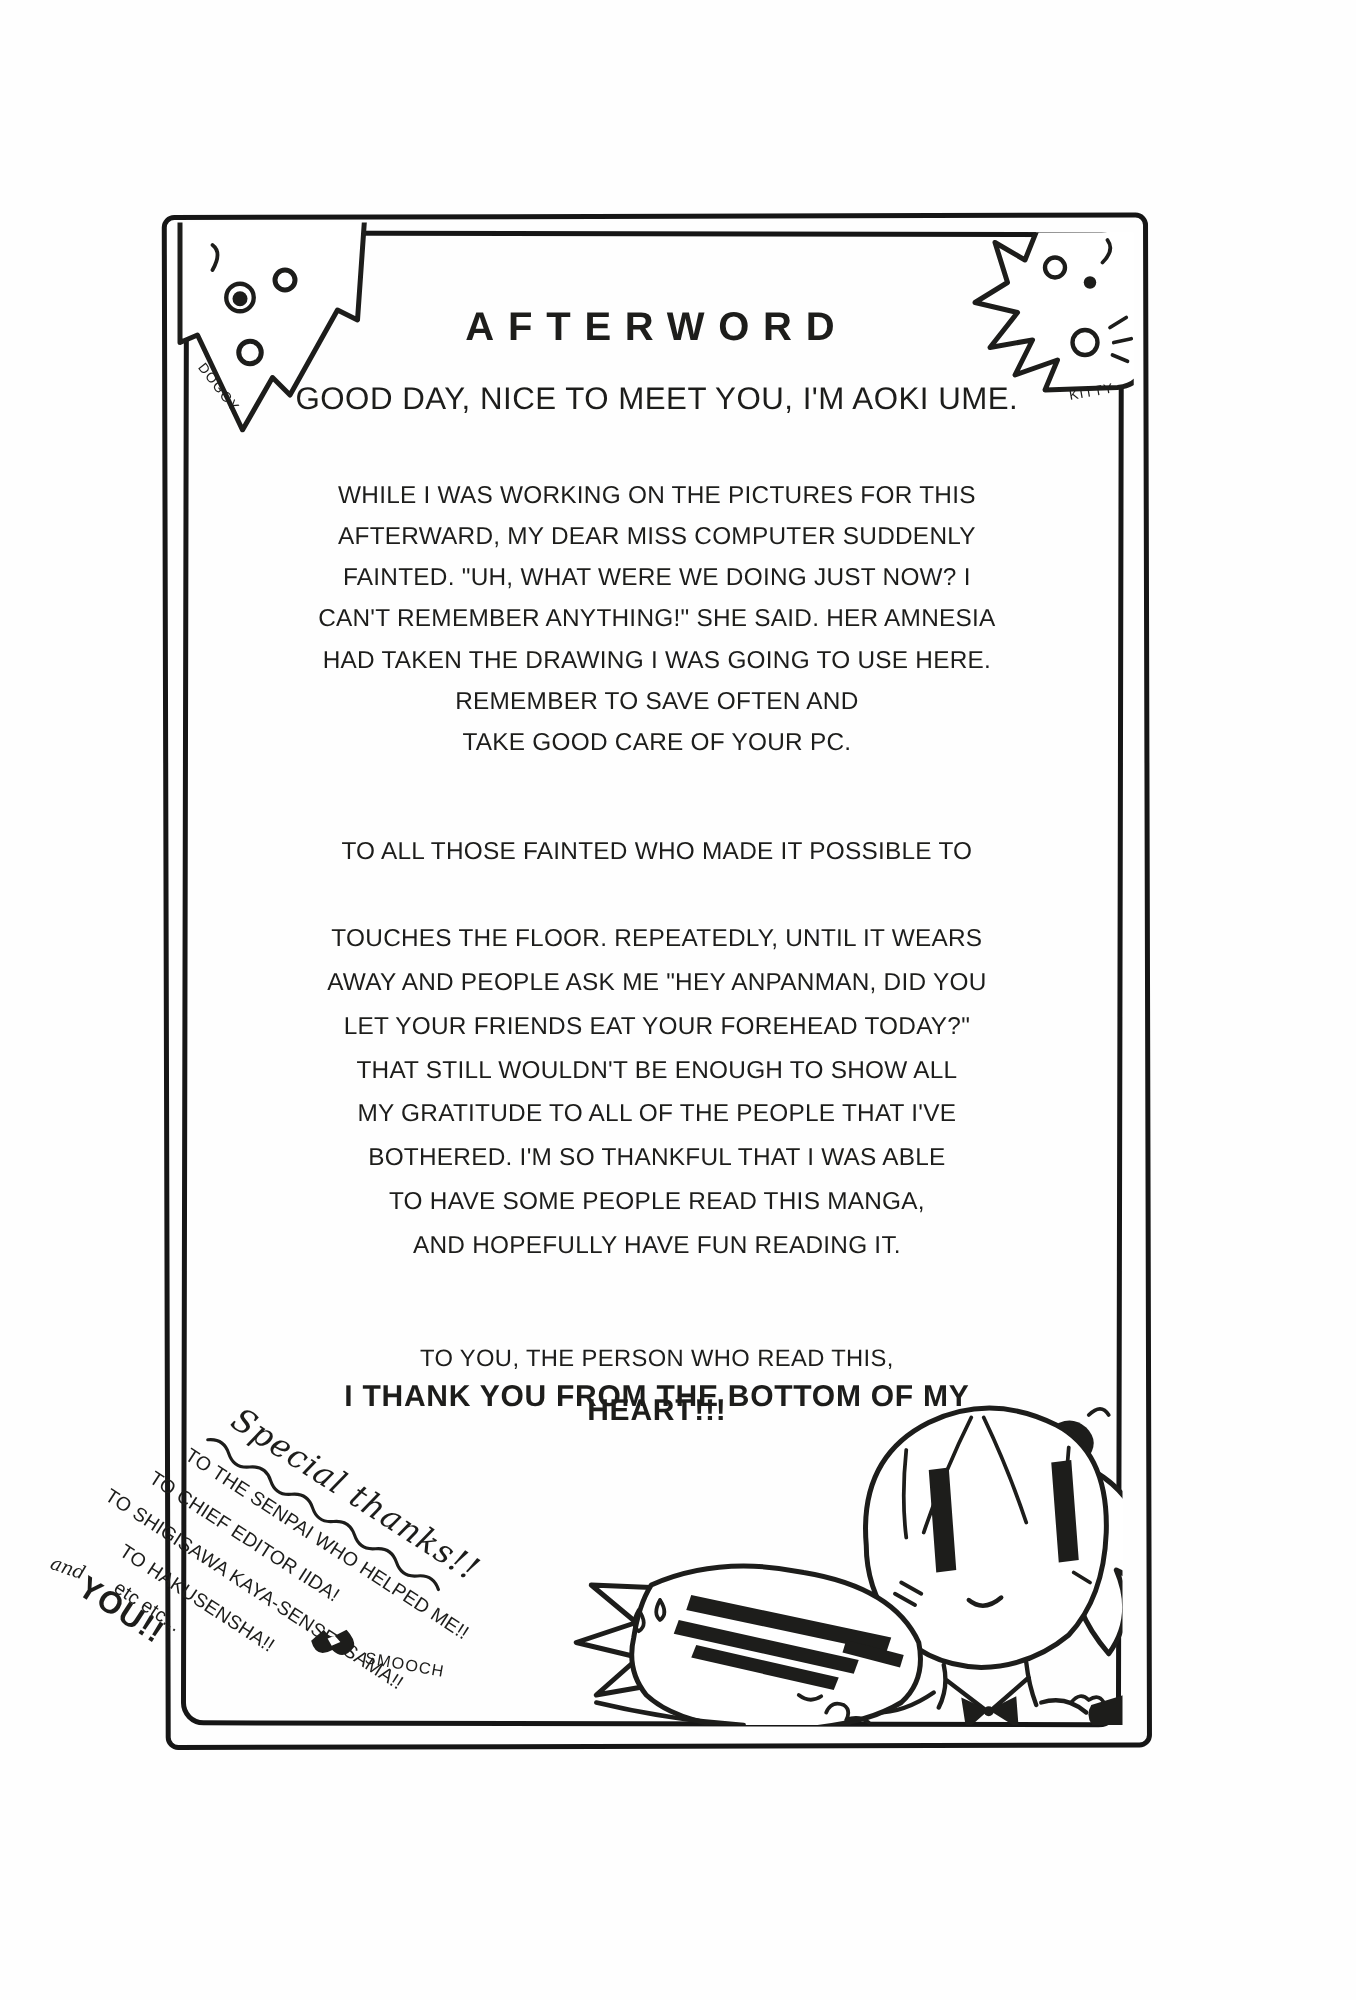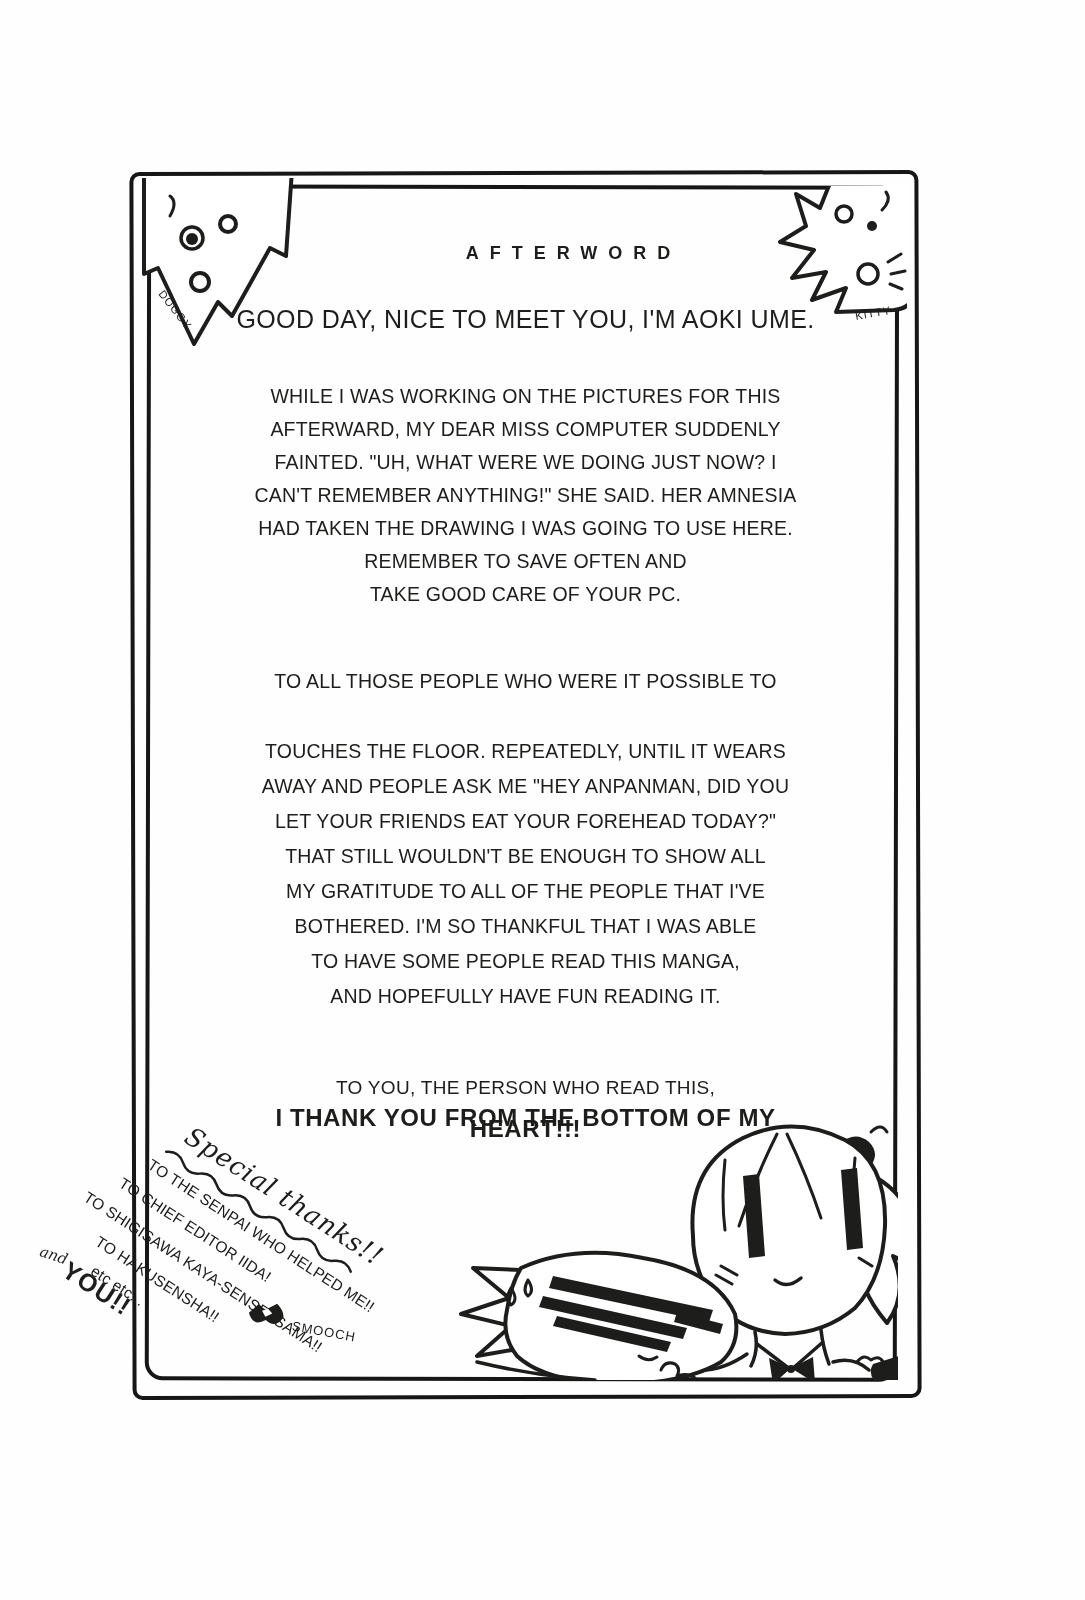--- a/index.html
+++ b/index.html
@@ -11,21 +11,21 @@
   .frame-outer{
     position:absolute;left:131px;top:171px;width:781px;height:1220px;
     border:4px solid #161616;border-radius:10px;transform:rotate(-0.15deg);
   }
   .frame-inner{
     position:absolute;left:146px;top:185px;width:744px;height:1188px;
     border:4px solid #161616;border-radius:18px;transform:rotate(0.12deg);
   }
   .content{position:absolute;left:131px;top:171px;width:789px;height:1228px;z-index:3;}
   .line{position:absolute;left:0;width:100%;text-align:center;white-space:nowrap;}
-  .title{font-size:18px;font-weight:bold;letter-spacing:11px;padding-left:48px;}
+  .title{font-size:32px;font-weight:bold;letter-spacing:11px;}
   .greeting{font-size:25px;letter-spacing:.4px;}
   .body-line{font-size:19.5px;letter-spacing:.2px;}
   .closing-intro{font-size:19px;letter-spacing:.3px;}
   .closing-big{font-size:24px;font-weight:bold;letter-spacing:.6px;}
   
   .thanks{
     position:absolute;left:150px;top:1096px;width:430px;height:260px;
     transform:rotate(33deg);transform-origin:0 0;z-index:4;
   }
   .thanks .t{position:absolute;white-space:nowrap;font-size:15.5px;letter-spacing:.2px;}
@@ -87,21 +87,21 @@
     <div class="line greeting" style="top:134px">GOOD DAY, NICE TO MEET YOU, I'M AOKI UME.</div>
 
     <div class="line body-line" style="top:214px">WHILE I WAS WORKING ON THE PICTURES FOR THIS</div>
     <div class="line body-line" style="top:247px">AFTERWARD, MY DEAR MISS COMPUTER SUDDENLY</div>
     <div class="line body-line" style="top:280px">FAINTED. "UH, WHAT WERE WE DOING JUST NOW? I</div>
     <div class="line body-line" style="top:313px">CAN'T REMEMBER ANYTHING!" SHE SAID. HER AMNESIA</div>
     <div class="line body-line" style="top:346px">HAD TAKEN THE DRAWING I WAS GOING TO USE HERE.</div>
     <div class="line body-line" style="top:379px">REMEMBER TO SAVE OFTEN AND</div>
     <div class="line body-line" style="top:412px">TAKE GOOD CARE OF YOUR PC.</div>
 
-    <div class="line body-line" style="top:499px">TO ALL THOSE PEOPLE WHO WERE IT POSSIBLE TO</div>
+    <div class="line body-line" style="top:499px">TO ALL THOSE FAINTED WHO MADE IT POSSIBLE TO</div>
     <div class="line body-line" style="top:569px">TOUCHES THE FLOOR. REPEATEDLY, UNTIL IT WEARS</div>
     <div class="line body-line" style="top:604px">AWAY AND PEOPLE ASK ME "HEY ANPANMAN, DID YOU</div>
     <div class="line body-line" style="top:639px">LET YOUR FRIENDS EAT YOUR FOREHEAD TODAY?"</div>
     <div class="line body-line" style="top:674px">THAT STILL WOULDN'T BE ENOUGH TO SHOW ALL</div>
     <div class="line body-line" style="top:709px">MY GRATITUDE TO ALL OF THE PEOPLE THAT I'VE</div>
     <div class="line body-line" style="top:744px">BOTHERED. I'M SO THANKFUL THAT I WAS ABLE</div>
     <div class="line body-line" style="top:779px">TO HAVE SOME PEOPLE READ THIS MANGA,</div>
     <div class="line closing-intro" style="top:906px">TO YOU, THE PERSON WHO READ THIS,</div>
 
     <div class="line body-line" style="top:814px">AND HOPEFULLY HAVE FUN READING IT.</div>

